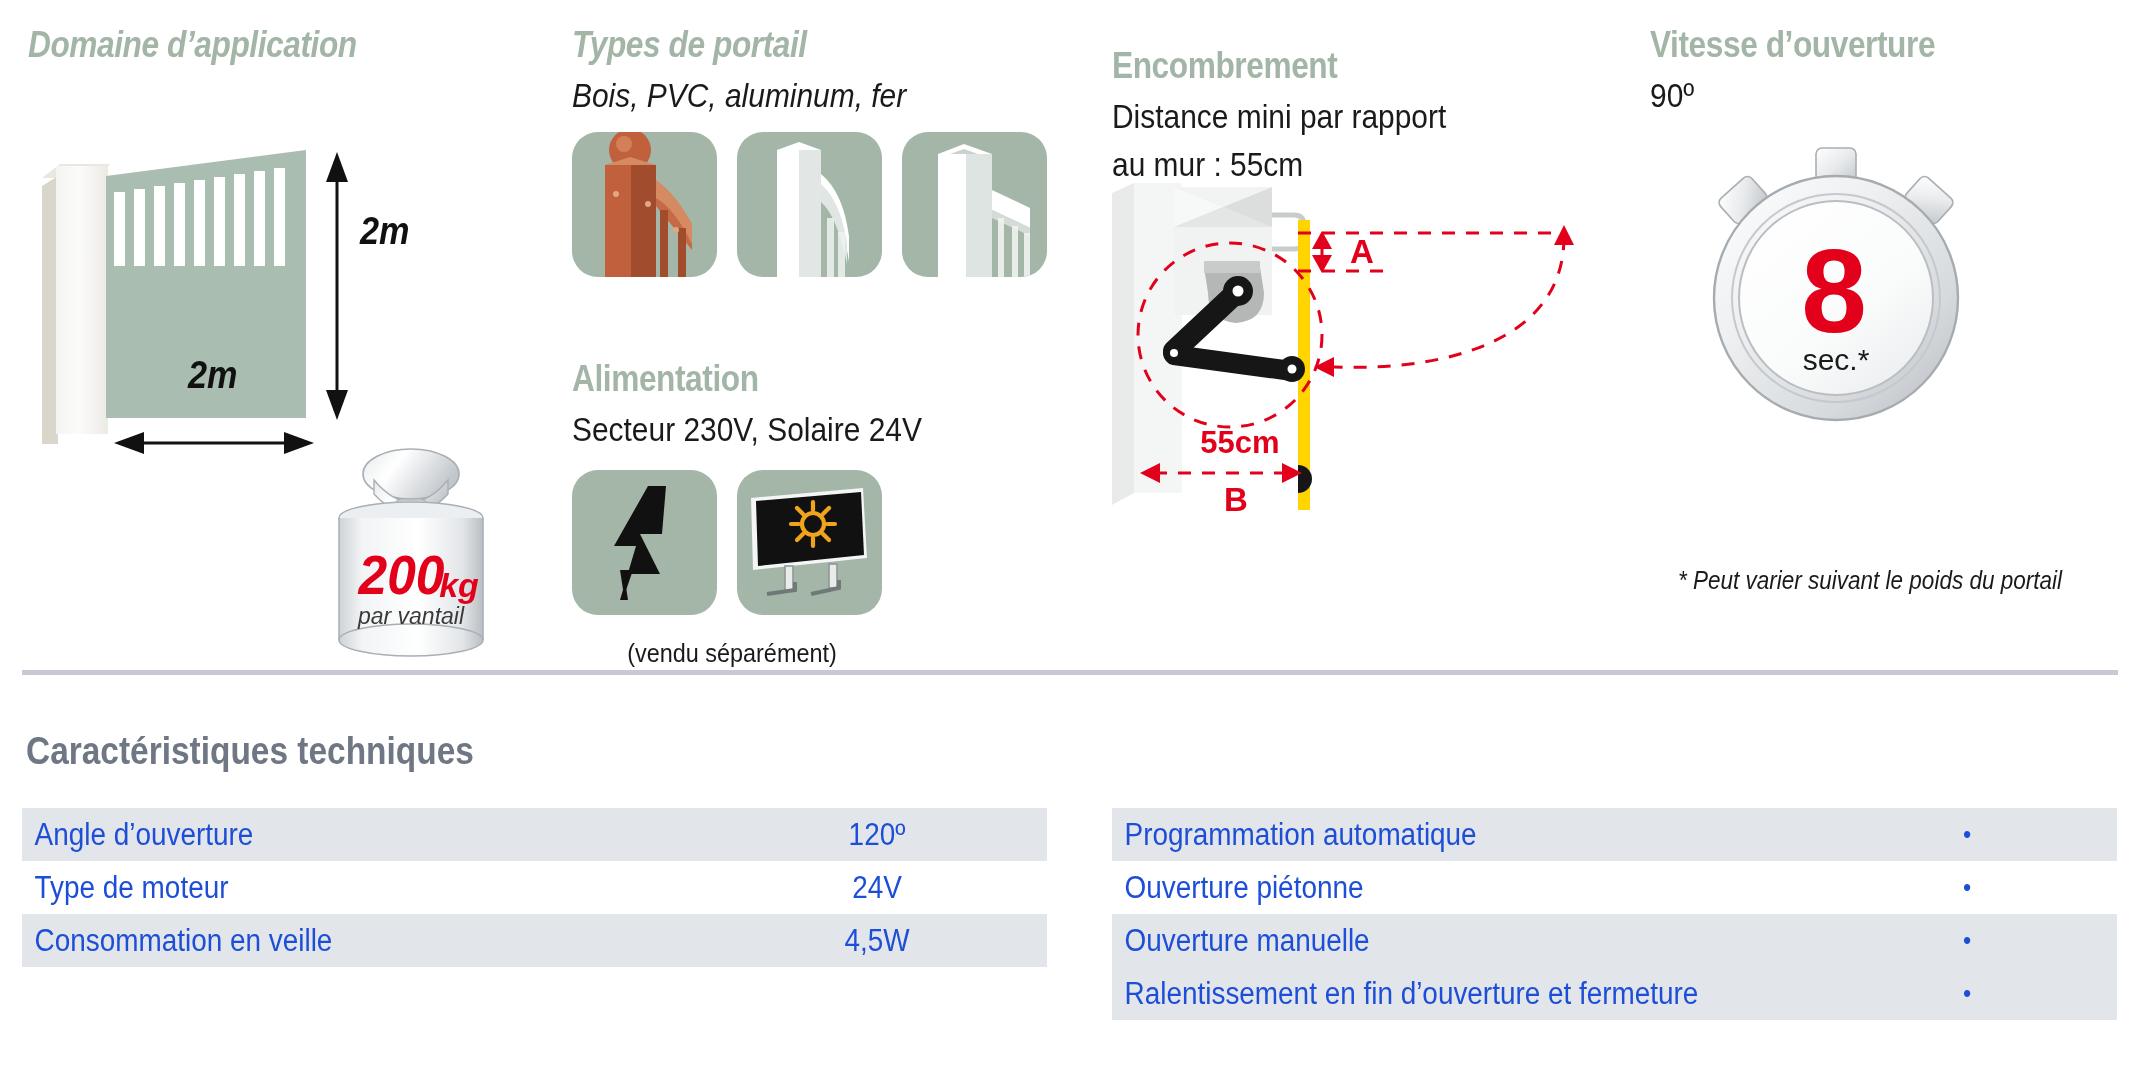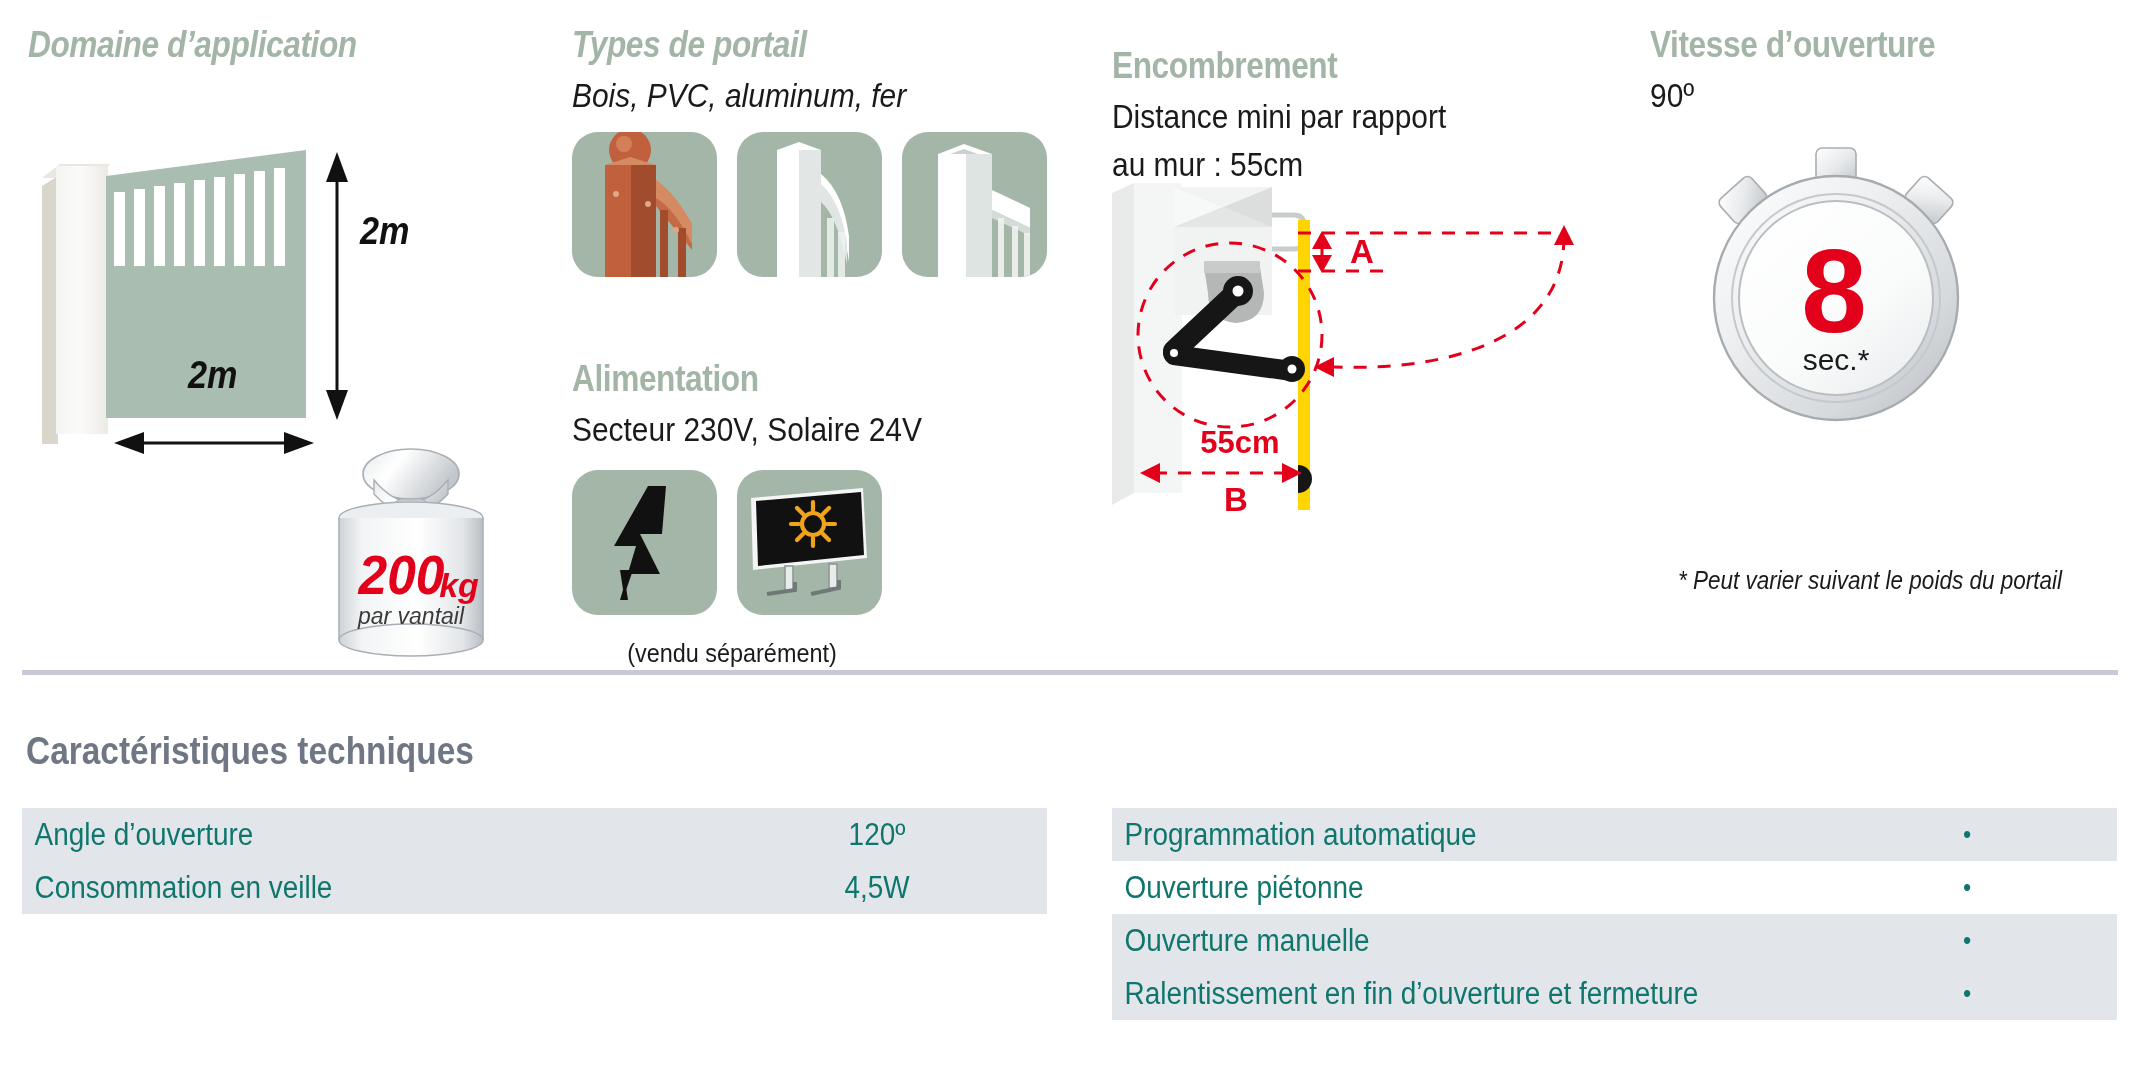--- a/index.html
+++ b/index.html
@@ -130,21 +130,21 @@
     position: absolute; left: 26px; top: 730px;
     font-size: 38px; font-weight: bold; color: #6e7783;
     transform: scaleX(0.88); transform-origin: left center;
     white-space: nowrap;
   }
   .spec-table { position: absolute; top: 808px; }
   #spec-table-left  { left: 22px; width: 1025px; }
   #spec-table-right { left: 1112px; width: 1005px; }
   .spec-row {
     display: flex; align-items: center; height: 53px;
-    font-size: 31px; color: #0f766e;
+    font-size: 31px; color: #1d4ed8;
   }
   .spec-row.alt { background: #e2e5e9; }
   .spec-label {
     flex: 1; padding-left: 14px;
     transform: scaleX(0.9); transform-origin: left center;
     white-space: nowrap;
   }
   .spec-value {
     width: 340px; text-align: center;
     transform: scaleX(0.9);
@@ -421,20 +421,24 @@
 
   <div id="divider"></div>
 
   <div id="specs-title">Caractéristiques techniques</div>
 
   <div class="spec-table" id="spec-table-left">
     <div class="spec-row alt">
       <span class="spec-label">Angle d’ouverture</span>
       <span class="spec-value">120º</span>
     </div>
+    <div class="spec-row">
+      <span class="spec-label">Type de moteur</span>
+      <span class="spec-value">24V</span>
+    </div>
     <div class="spec-row alt">
       <span class="spec-label">Consommation en veille</span>
       <span class="spec-value">4,5W</span>
     </div>
   </div>
 
   <div class="spec-table" id="spec-table-right">
     <div class="spec-row alt">
       <span class="spec-label">Programmation automatique</span>
       <span class="spec-value bullet">•</span>

